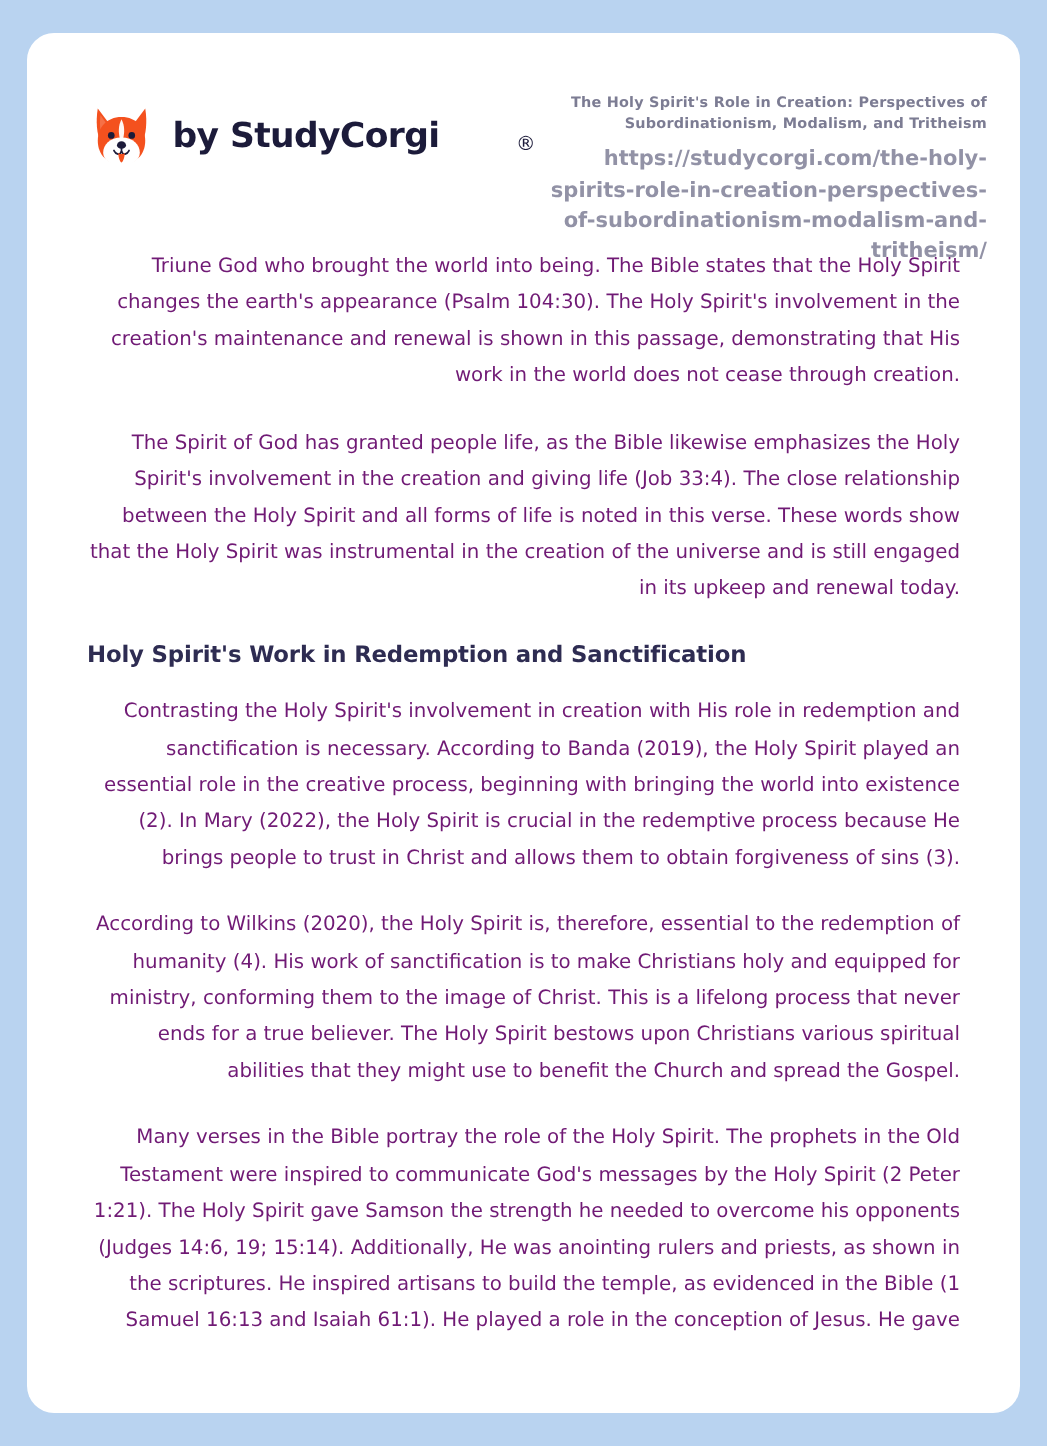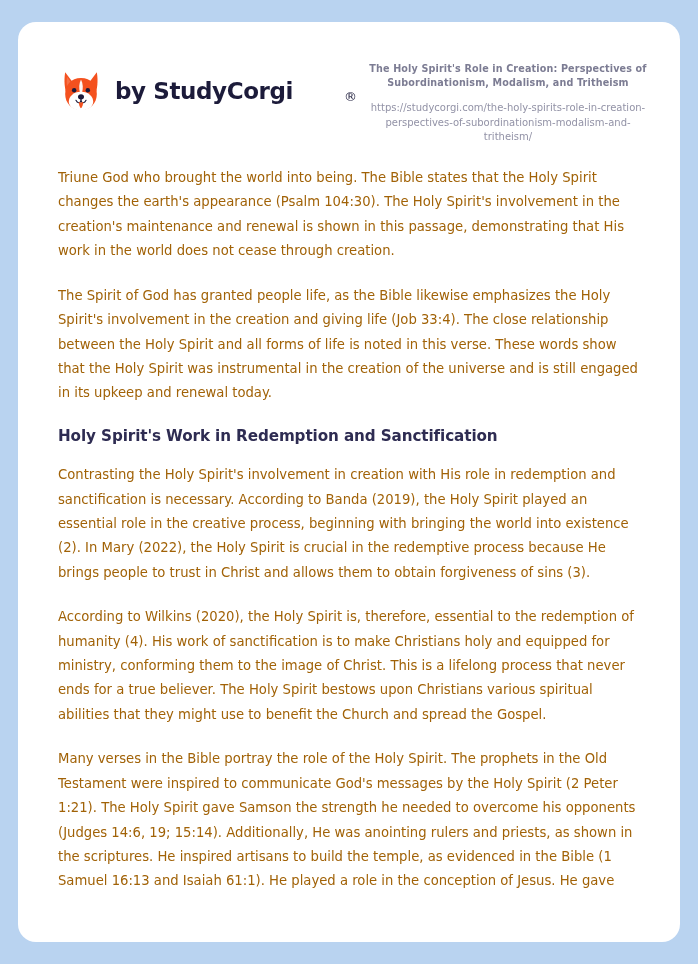--- a/index.html
+++ b/index.html
@@ -70,54 +70,54 @@
     font-size: 13px;
     font-weight: normal;
     color: #1c1b3a;
     margin-left: 3px;
     margin-top: -2px;
   }
 
   .header-meta {
     flex: 0 0 auto;
     width: 300px;
-    text-align: center;
+    text-align: right;
     padding-top: 2px;
   }
 
   .header-title {
     font-size: 9.6px;
     font-weight: bold;
     color: #7c7c93;
     line-height: 1.42;
     letter-spacing: 0.15px;
     margin: 0 0 7px 0;
   }
 
   .header-url {
-    font-size: 10px;
-    font-weight: normal;
+    font-size: 14px;
+    font-weight: bold;
     color: #9292a6;
     line-height: 1.45;
-    margin: 12px;
+    margin: 0;
     word-break: break-word;
   }
 
   
   .doc-body {
     padding: 58px 40px 0 40px;
     box-sizing: border-box;
   }
 
   .doc-paragraph {
     font-size: 13.2px;
     line-height: 1.85;
-    color: #a16207;
+    color: #701a75;
     margin: 0 0 20px 0;
-    text-align: left;
+    text-align: right;
   }
 
   .doc-heading {
     font-size: 15.2px;
     font-weight: bold;
     color: #2e2c52;
     line-height: 1.4;
     margin: 18px 0 16px 0;
     letter-spacing: -0.1px;
   }

